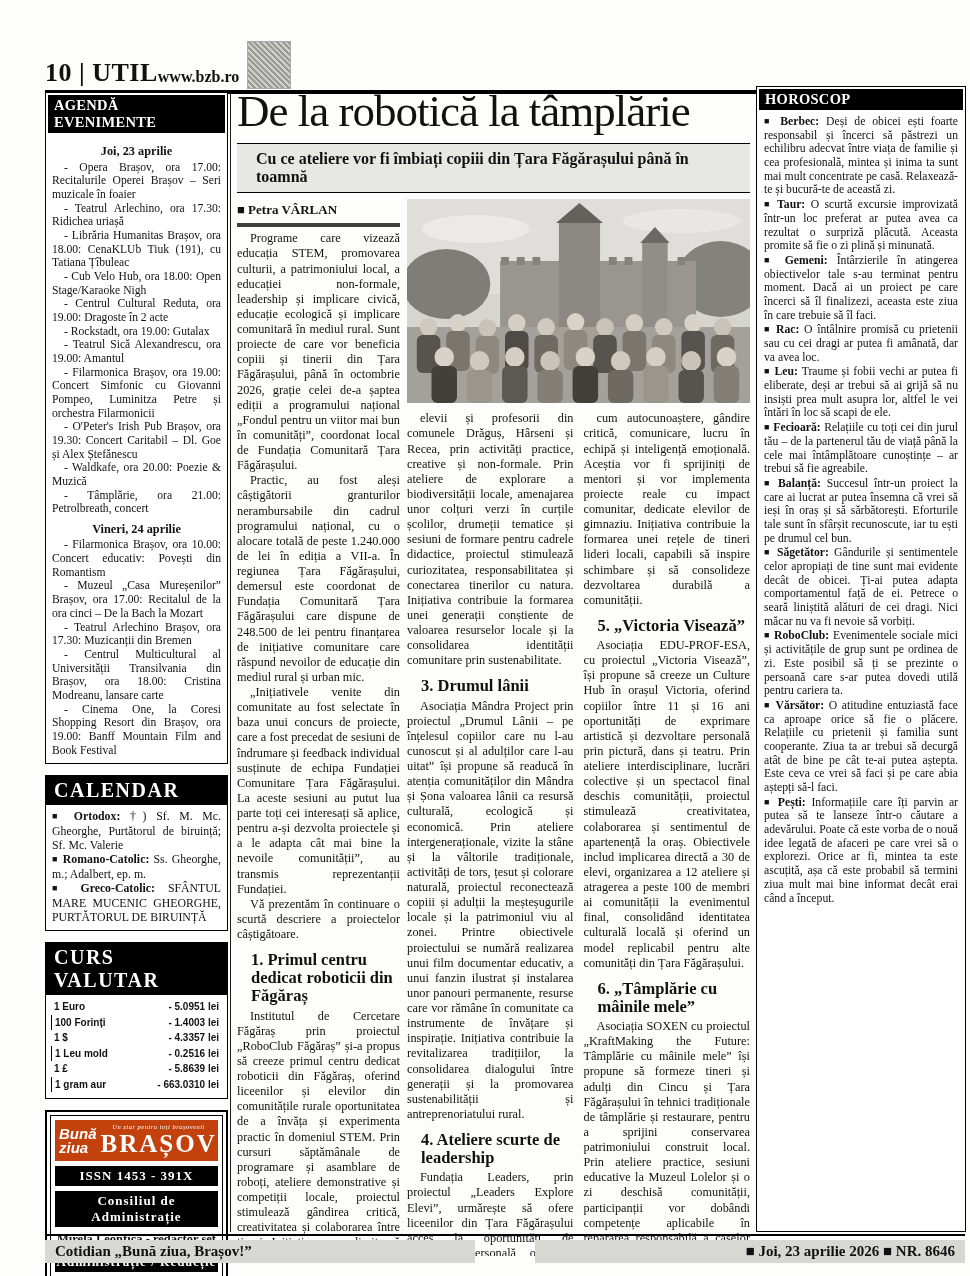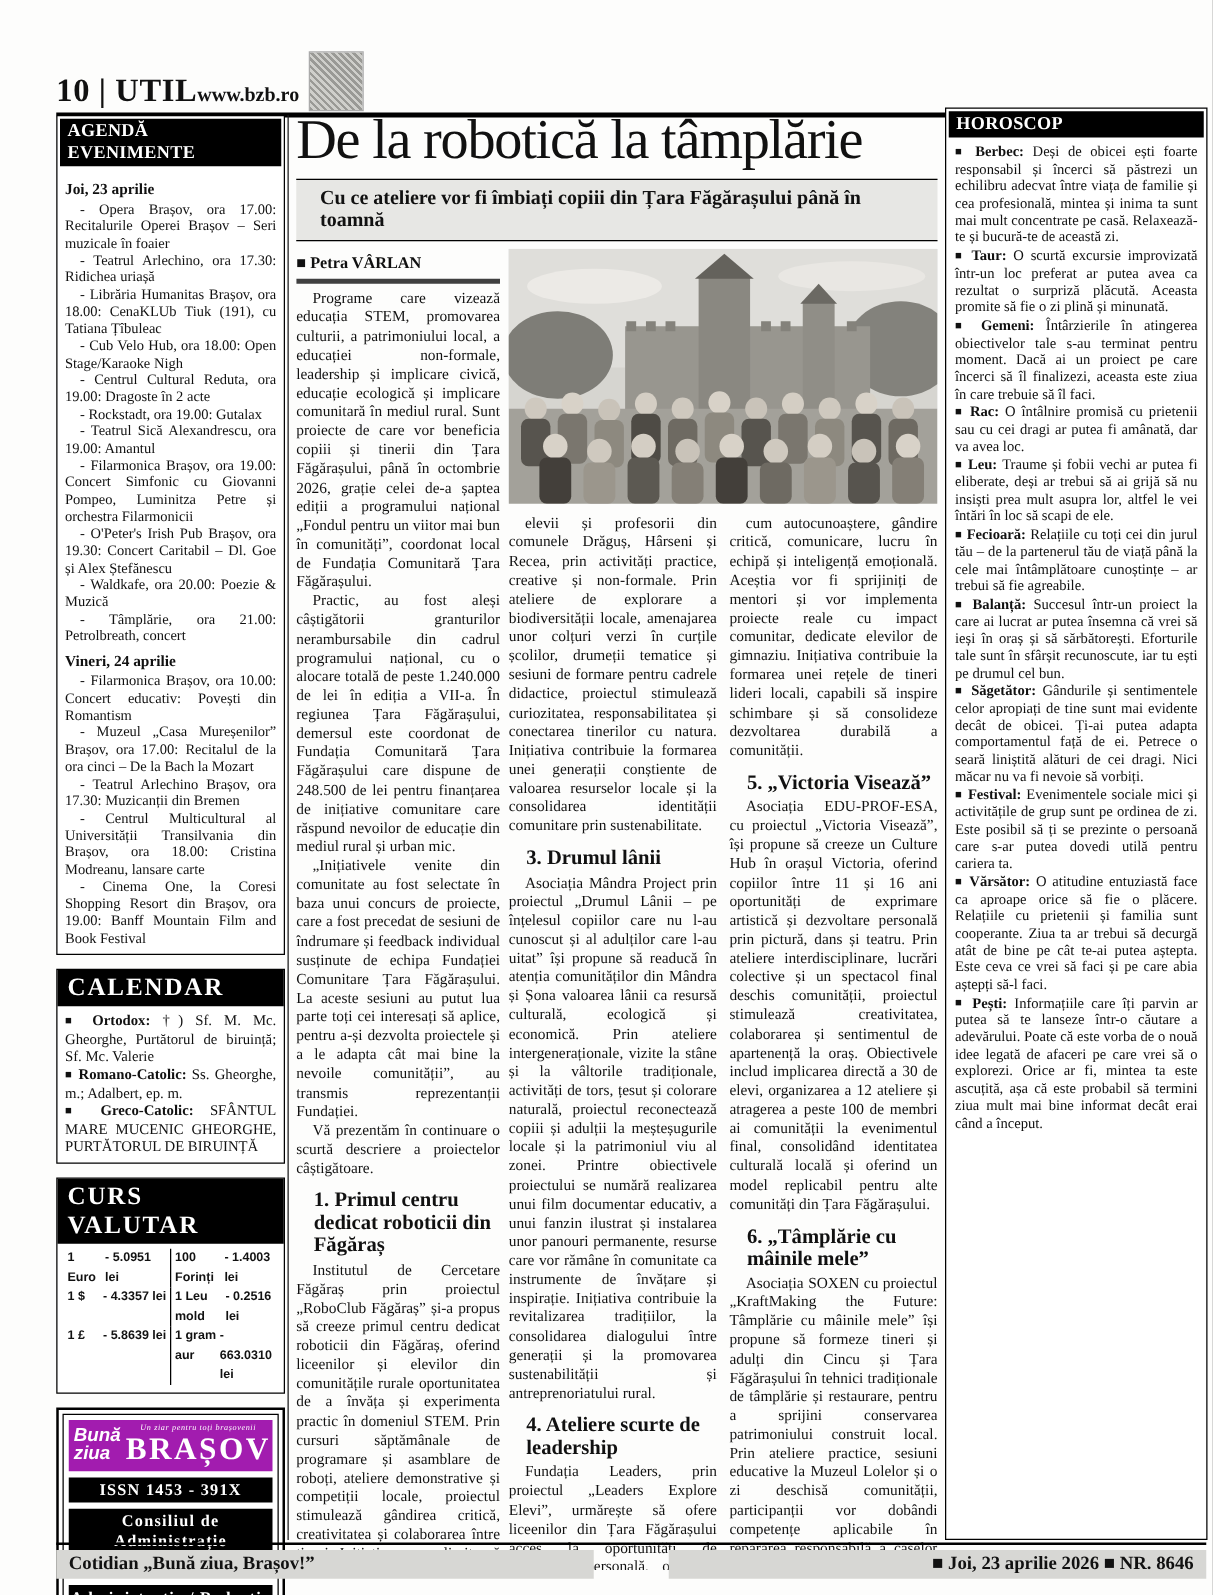--- a/index.html
+++ b/index.html
@@ -17,34 +17,34 @@
   
   .vline{position:absolute;left:230px;top:92px;width:1px;height:1140px;background:#1a1a1a;}
   
   .box{border:1px solid #000;background:#fff;margin-bottom:11px;}
   .box-head{background:#000;color:#fff;font-weight:bold;}
   .box-head.sm{font-size:14.5px;margin:2px;padding:2px 6px;letter-spacing:0.3px;}
   .box-head.lg{font-size:20px;padding:3px 8px;letter-spacing:1.5px;}
   
   .sidebar{position:absolute;left:45px;top:92px;width:183px;}
   .agenda-days{padding:3px 6px 6px 6px;font-size:11.6px;line-height:1.18;}
-  .agenda-day{font-weight:bold;font-size:12.3px;margin:6px 0 2px 0;}
+  .agenda-day{font-weight:bold;text-align:center;font-size:12.3px;margin:6px 0 2px 0;}
   .agenda-item{margin:0;text-align:justify;text-indent:12px;}
   .cal-wrap{padding:4px 6px 6px 6px;font-size:11.8px;line-height:1.22;}
   .cal-entry{margin:0;text-align:justify;}
   .bullet{font-size:9px;vertical-align:1px;}
   .curs-wrap{padding:4px 5px 6px 5px;font-family:"Liberation Sans","DejaVu Sans",sans-serif;
              font-size:10px;font-weight:bold;line-height:1.55;}
-  .curs-row{display:flex;}
+  .curs-row{display:flex;flex-direction:column;}
   .curs-half{flex:1;display:flex;justify-content:space-between;padding:0 3px;}
   .curs-half.right{border-left:1px solid #000;}
   
   .masthead{border:2px solid #000;padding:3px;background:#fff;}
   .masthead-inner{border:1px solid #000;padding:4px;}
-  .brand{background:#a21caf;color:#fff;display:flex;align-items:center;padding:3px 4px;gap:4px;}
+  .brand{background:#c2410c;color:#fff;display:flex;align-items:center;padding:3px 4px;gap:4px;}
   .brand-left{font-family:"Liberation Sans","DejaVu Sans",sans-serif;font-weight:bold;
               font-size:15px;line-height:0.95;font-style:italic;}
   .brand-center{flex:1;text-align:center;}
   .tagline{font-size:6.5px;font-style:italic;letter-spacing:0.5px;}
   .brand-name{font-size:25px;font-weight:bold;letter-spacing:2px;}
   .crest2{width:34px;height:32px;background:repeating-linear-gradient(45deg,#888 0 2px,#c4c4c0 2px 4px);}
   .issn-bar,.black-bar{background:#000;color:#fff;font-weight:bold;text-align:center;
         font-size:13px;padding:2px 0;margin-top:5px;letter-spacing:1px;}
   .editor-line{font-weight:bold;text-align:center;font-size:12.5px;margin:5px 0 3px 0;}
   
@@ -285,21 +285,21 @@
     <div class="box-head sm">HOROSCOP</div>
     <div class="horo-wrap">
         <p class="horo-entry"><span class="bullet">■</span><b> Berbec: </b>Deși de obicei ești foarte responsabil și încerci să păstrezi un echilibru adecvat între viața de familie și cea profesională, mintea și inima ta sunt mai mult concentrate pe casă. Relaxează-te și bucură-te de această zi.</p>
         <p class="horo-entry"><span class="bullet">■</span><b> Taur: </b>O scurtă excursie improvizată într-un loc preferat ar putea avea ca rezultat o surpriză plăcută. Aceasta promite să fie o zi plină și minunată.</p>
         <p class="horo-entry"><span class="bullet">■</span><b> Gemeni: </b>Întârzierile în atingerea obiectivelor tale s-au terminat pentru moment. Dacă ai un proiect pe care încerci să îl finalizezi, aceasta este ziua în care trebuie să îl faci.</p>
         <p class="horo-entry"><span class="bullet">■</span><b> Rac: </b>O întâlnire promisă cu prietenii sau cu cei dragi ar putea fi amânată, dar va avea loc.</p>
         <p class="horo-entry"><span class="bullet">■</span><b> Leu: </b>Traume și fobii vechi ar putea fi eliberate, deși ar trebui să ai grijă să nu insiști prea mult asupra lor, altfel le vei întări în loc să scapi de ele.</p>
         <p class="horo-entry"><span class="bullet">■</span><b> Fecioară: </b>Relațiile cu toți cei din jurul tău – de la partenerul tău de viață până la cele mai întâmplătoare cunoștințe – ar trebui să fie agreabile.</p>
         <p class="horo-entry"><span class="bullet">■</span><b> Balanță: </b>Succesul într-un proiect la care ai lucrat ar putea însemna că vrei să ieși în oraș și să sărbătorești. Eforturile tale sunt în sfârșit recunoscute, iar tu ești pe drumul cel bun.</p>
         <p class="horo-entry"><span class="bullet">■</span><b> Săgetător: </b>Gândurile și sentimentele celor apropiați de tine sunt mai evidente decât de obicei. Ți-ai putea adapta comportamentul față de ei. Petrece o seară liniștită alături de cei dragi. Nici măcar nu va fi nevoie să vorbiți.</p>
-        <p class="horo-entry"><span class="bullet">■</span><b> Festival: </b>Evenimentele sociale mici și activitățile de grup sunt pe ordinea de zi. Este posibil să ți se prezinte o persoană care s-ar putea dovedi utilă pentru cariera ta.</p>
+        <p class="horo-entry"><span class="bullet">■</span><b> RoboClub: </b>Evenimentele sociale mici și activitățile de grup sunt pe ordinea de zi. Este posibil să ți se prezinte o persoană care s-ar putea dovedi utilă pentru cariera ta.</p>
         <p class="horo-entry"><span class="bullet">■</span><b> Vărsător: </b>O atitudine entuziastă face ca aproape orice să fie o plăcere. Relațiile cu prietenii și familia sunt cooperante. Ziua ta ar trebui să decurgă atât de bine pe cât te-ai putea aștepta. Este ceva ce vrei să faci și pe care abia aștepți să-l faci.</p>
         <p class="horo-entry"><span class="bullet">■</span><b> Pești: </b>Informațiile care îți parvin ar putea să te lanseze într-o căutare a adevărului. Poate că este vorba de o nouă idee legată de afaceri pe care vrei să o explorezi. Orice ar fi, mintea ta este ascuțită, așa că este probabil să termini ziua mult mai bine informat decât erai când a început.</p>
       </div>
   </aside>
 
   <footer class="footer">
     <div class="foot-left">Cotidian „Bună ziua, Brașov!”</div>
     <div class="foot-right">■ Joi, 23 aprilie 2026 ■ NR. 8646</div>
   </footer>
 

